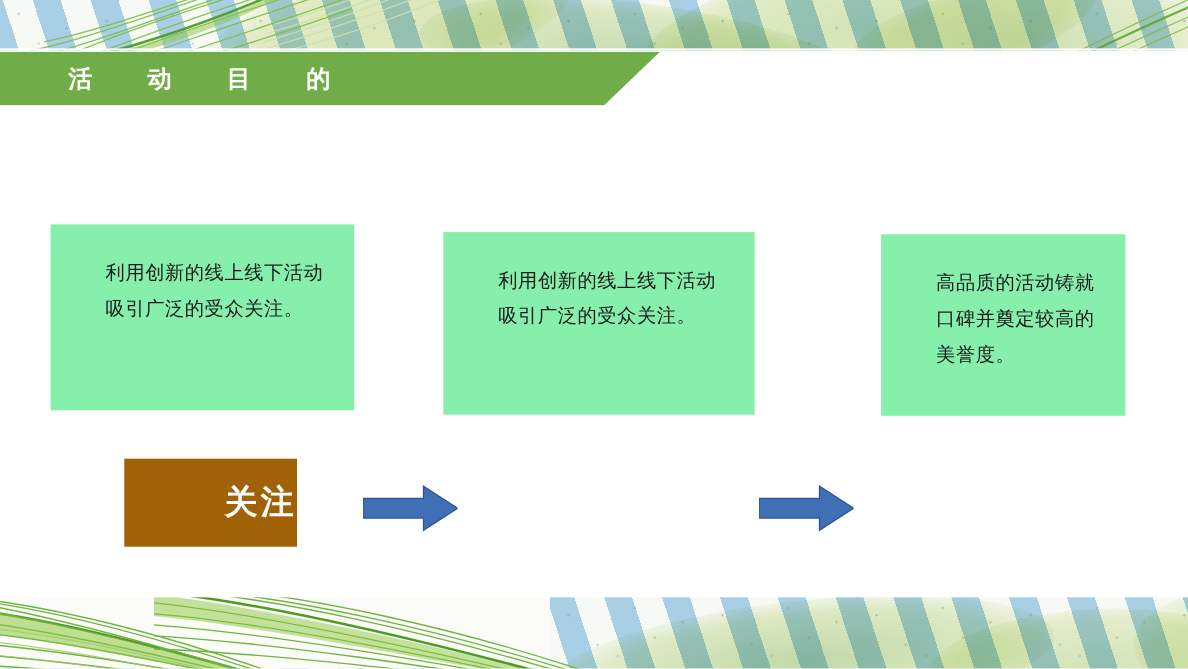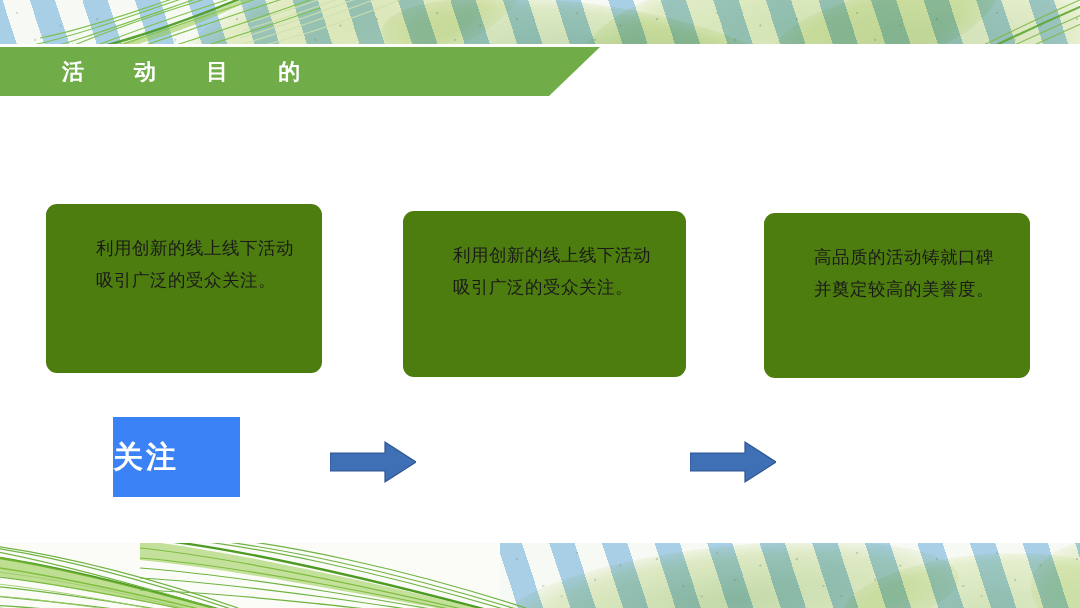--- a/index.html
+++ b/index.html
@@ -116,44 +116,43 @@
     font-weight: bold;
     letter-spacing: 22px;
     margin-left: 62px;
     line-height: 1;
     white-space: pre;
   }
 
   
   .info-box {
     position: absolute;
-    background: #4d7c0f;
+    background: #86efac;
     box-sizing: border-box;
     padding: 28px 22px 18px 50px;
-    border-radius: 11px;
   }
   .info-box .txt {
     font-size: 17.5px;
     line-height: 1.85;
     color: #1a1a1a;
     letter-spacing: .5px;
   }
   #info-box-1 { left: 46px;  top: 204px; width: 276px; height: 169px; }
   #info-box-2 { left: 403px; top: 211px; width: 283px; height: 166px; }
-  #info-box-3 { left: 764px; top: 213px; width: 266px; height: 165px; }
+  #info-box-3 { left: 801px; top: 213px; width: 222px; height: 165px; }
 
   
   .stage {
     position: absolute;
-    background: #3b82f6;
+    background: #a16207;
     display: flex;
     align-items: center;
-    justify-content: flex-start;
+    justify-content: flex-end;
     top: 417px;
-    width: 127px;
+    width: 157px;
     height: 80px;
   }
   .stage .label {
     color: #ffffff;
     font-size: 30px;
     font-weight: bold;
     letter-spacing: 3px;
     line-height: 1;
   }
   #stage-1 { left: 113px; }

